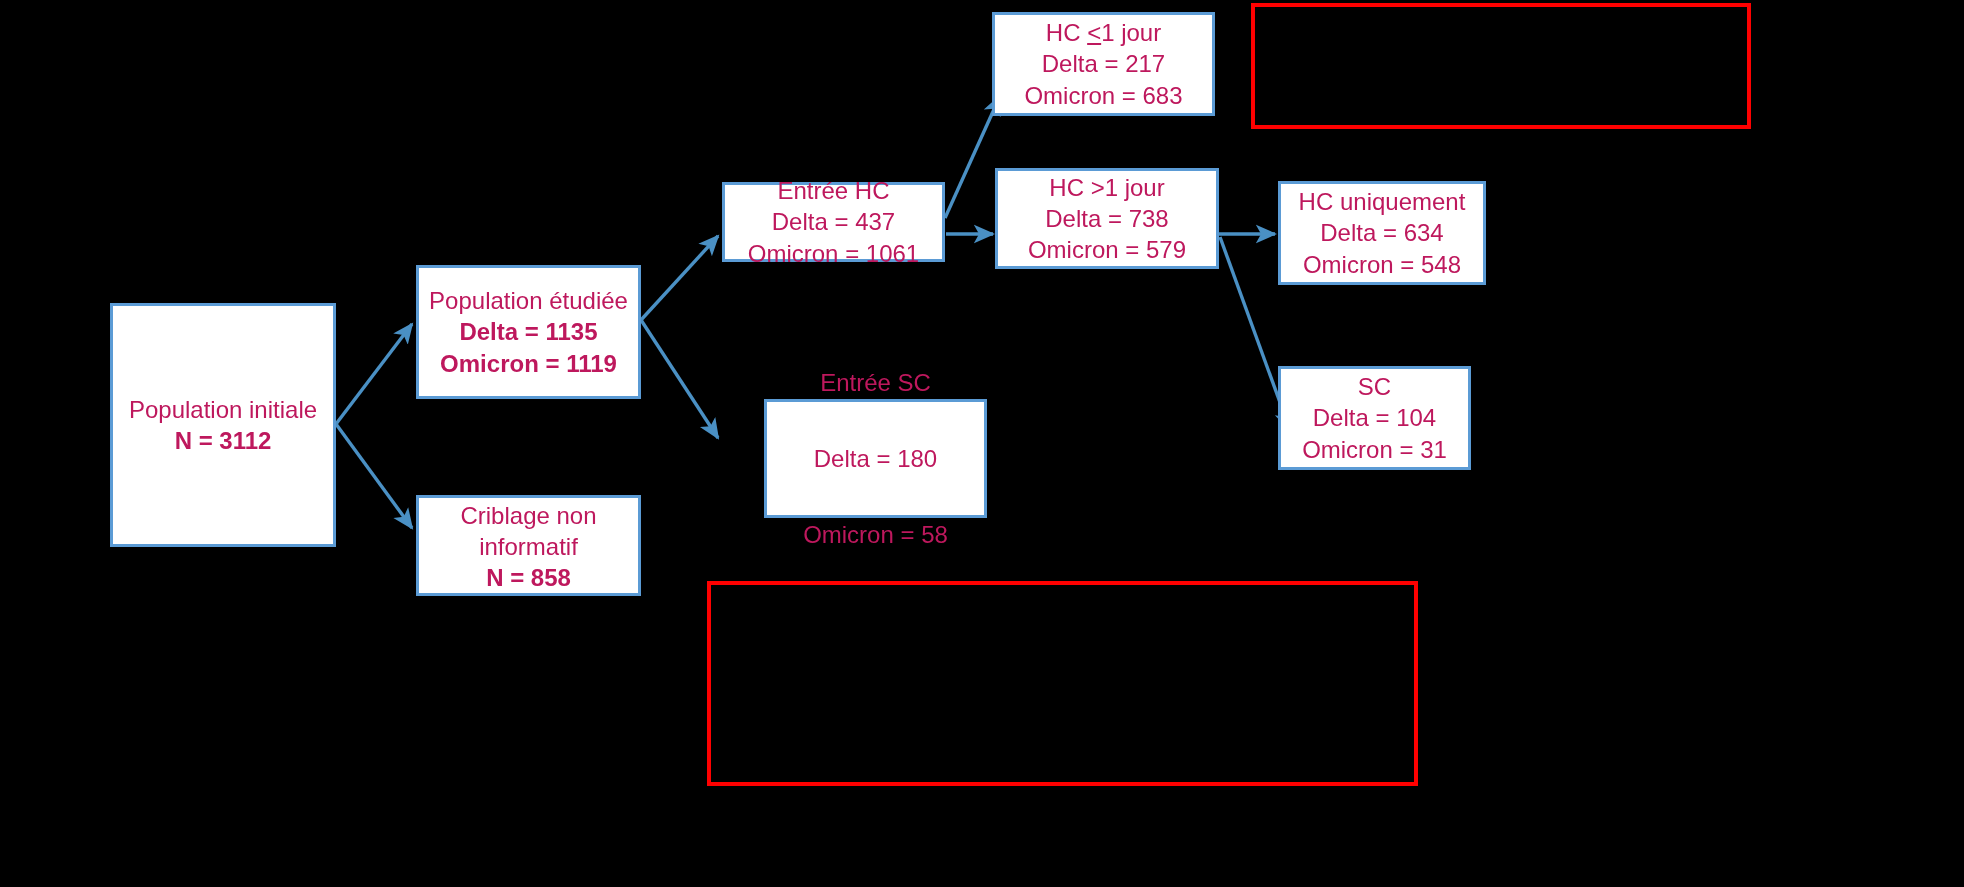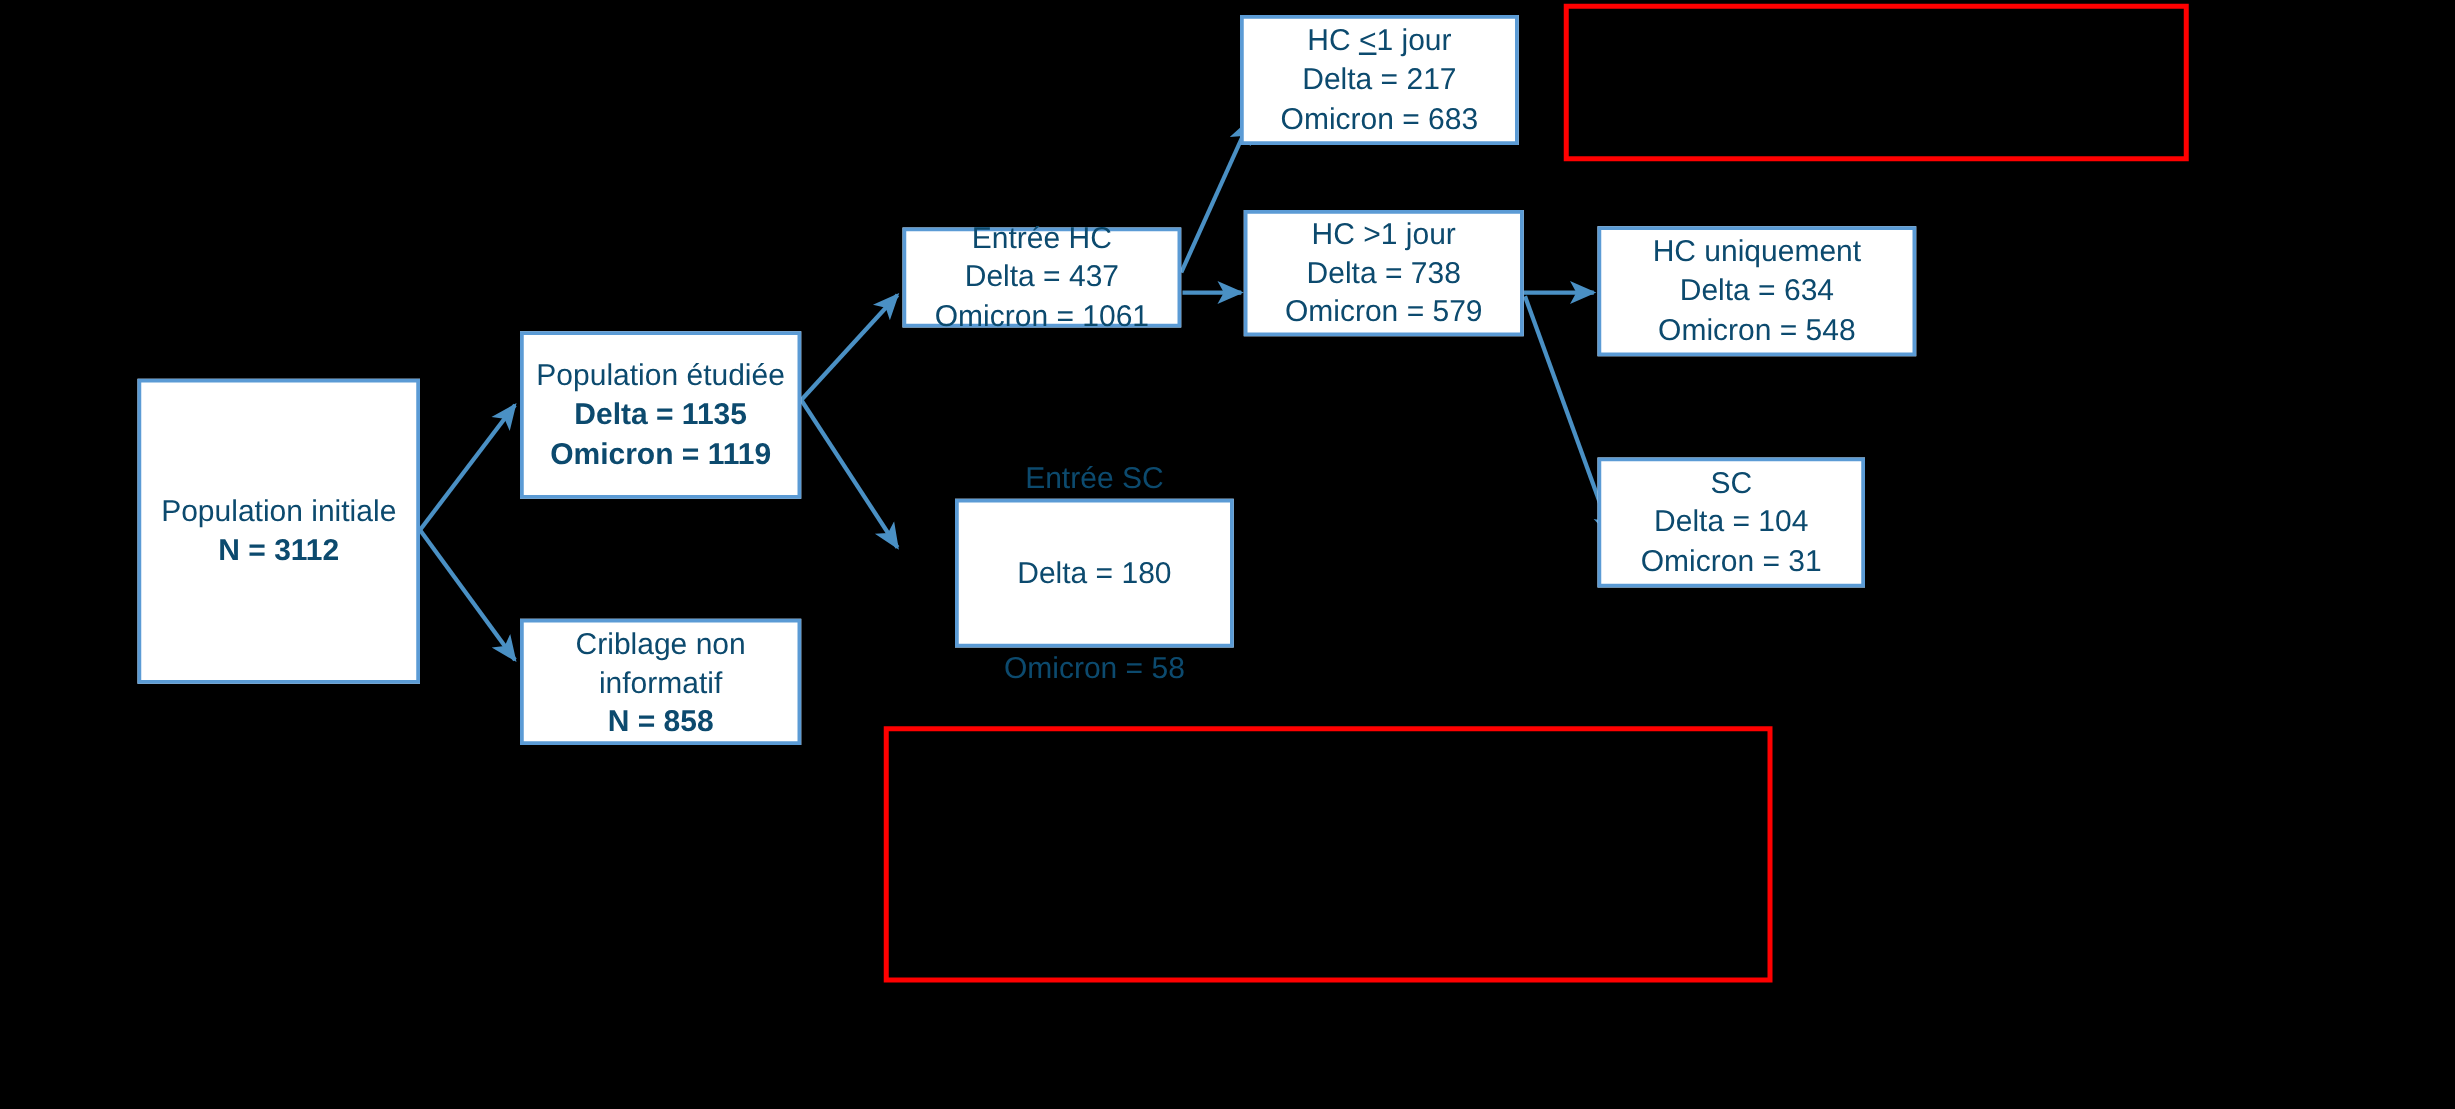--- a/index.html
+++ b/index.html
@@ -29,21 +29,21 @@
   }
   .node {
     position: absolute;
     box-sizing: border-box;
     background: #FFFFFF;
     border: 3px solid #5B9BD5;
     display: flex;
     flex-direction: column;
     align-items: center;
     justify-content: center;
-    color: #0c4a6e;
+    color: #be185d;
     text-align: center;
     line-height: 1.30;
     font-size: 24px;
     padding: 2px 6px;
     z-index: 3;
   }
   .node .ln { display: block; white-space: nowrap; }
   .node .ln.b { font-weight: bold; }
   .node .ln.le { }
   .le-sym { text-decoration: underline; }
@@ -112,27 +112,27 @@
     <span class="ln">Delta = 217</span>
     <span class="ln">Omicron = 683</span>
   </div>
 
   <div class="node" style="left:995px; top:168px; width:224px; height:101px;">
     <span class="ln">HC &gt;1 jour</span>
     <span class="ln">Delta = 738</span>
     <span class="ln">Omicron = 579</span>
   </div>
 
-  <div class="node" style="left:1278px; top:181px; width:255px; height:104px;">
+  <div class="node" style="left:1278px; top:181px; width:208px; height:104px;">
     <span class="ln">HC uniquement</span>
     <span class="ln">Delta = 634</span>
     <span class="ln">Omicron = 548</span>
   </div>
 
-  <div class="node" style="left:1278px; top:366px; width:214px; height:104px;">
+  <div class="node" style="left:1278px; top:366px; width:193px; height:104px;">
     <span class="ln">SC</span>
     <span class="ln">Delta = 104</span>
     <span class="ln">Omicron = 31</span>
   </div>
 
   <div class="redbox" style="left:1251px; top:3px; width:500px; height:126px;"></div>
 
   <div class="redbox" style="left:707px; top:581px; width:711px; height:205px;"></div>
 
 </div>

